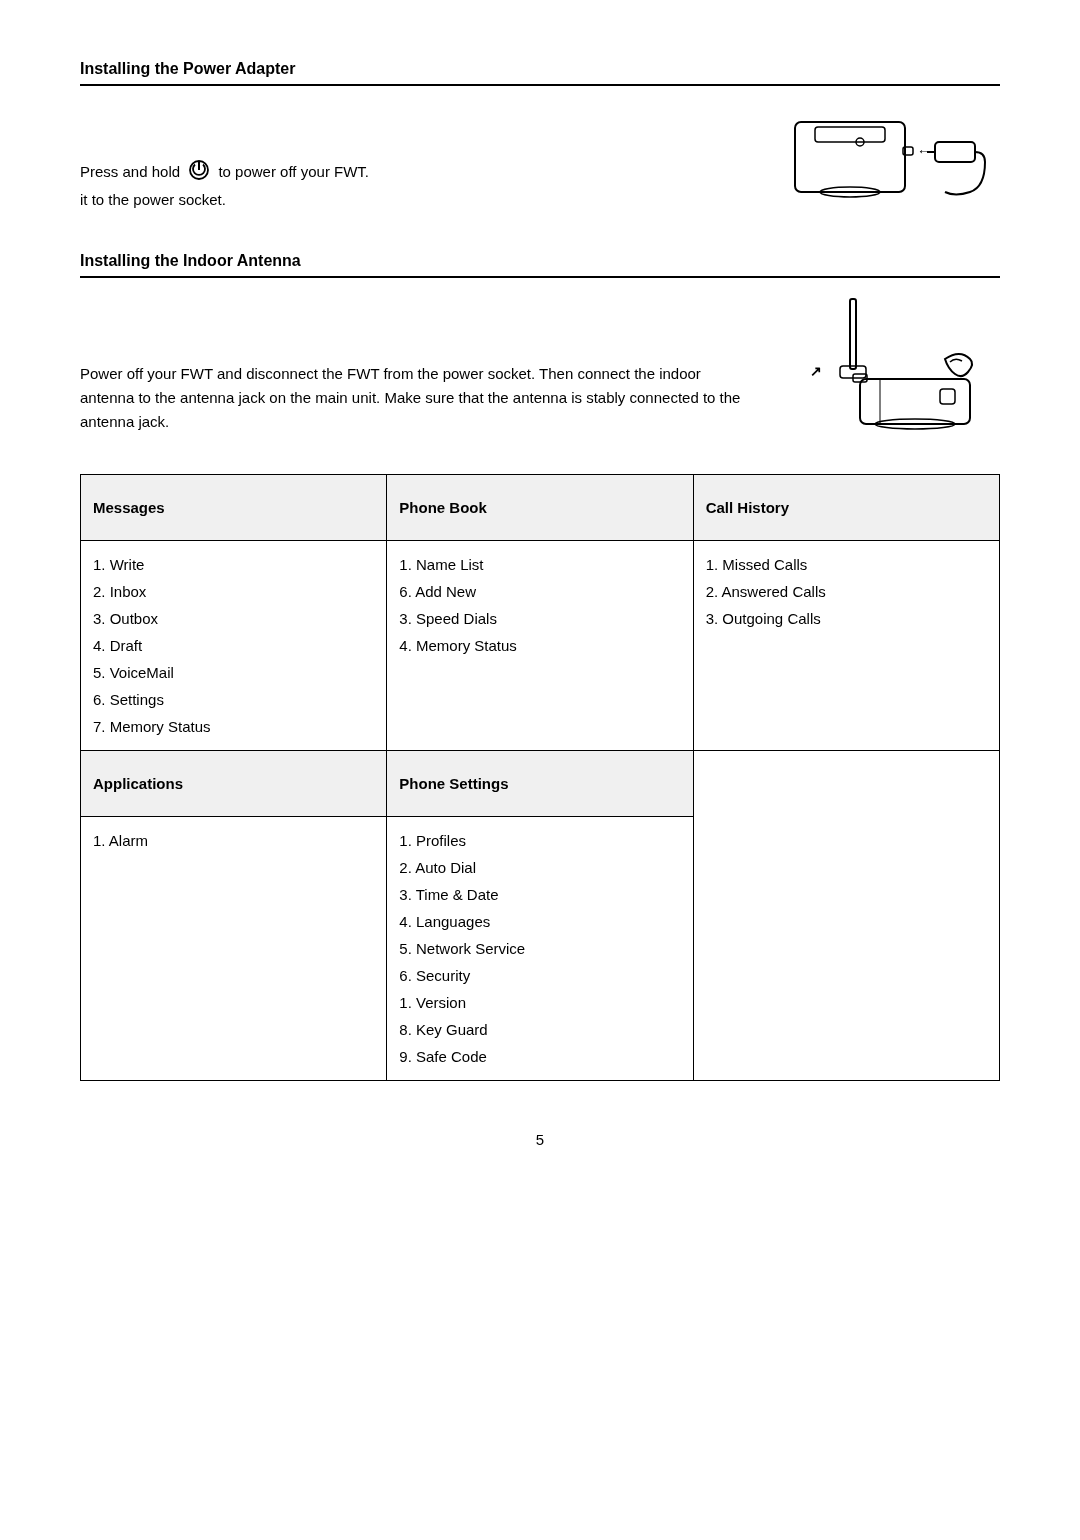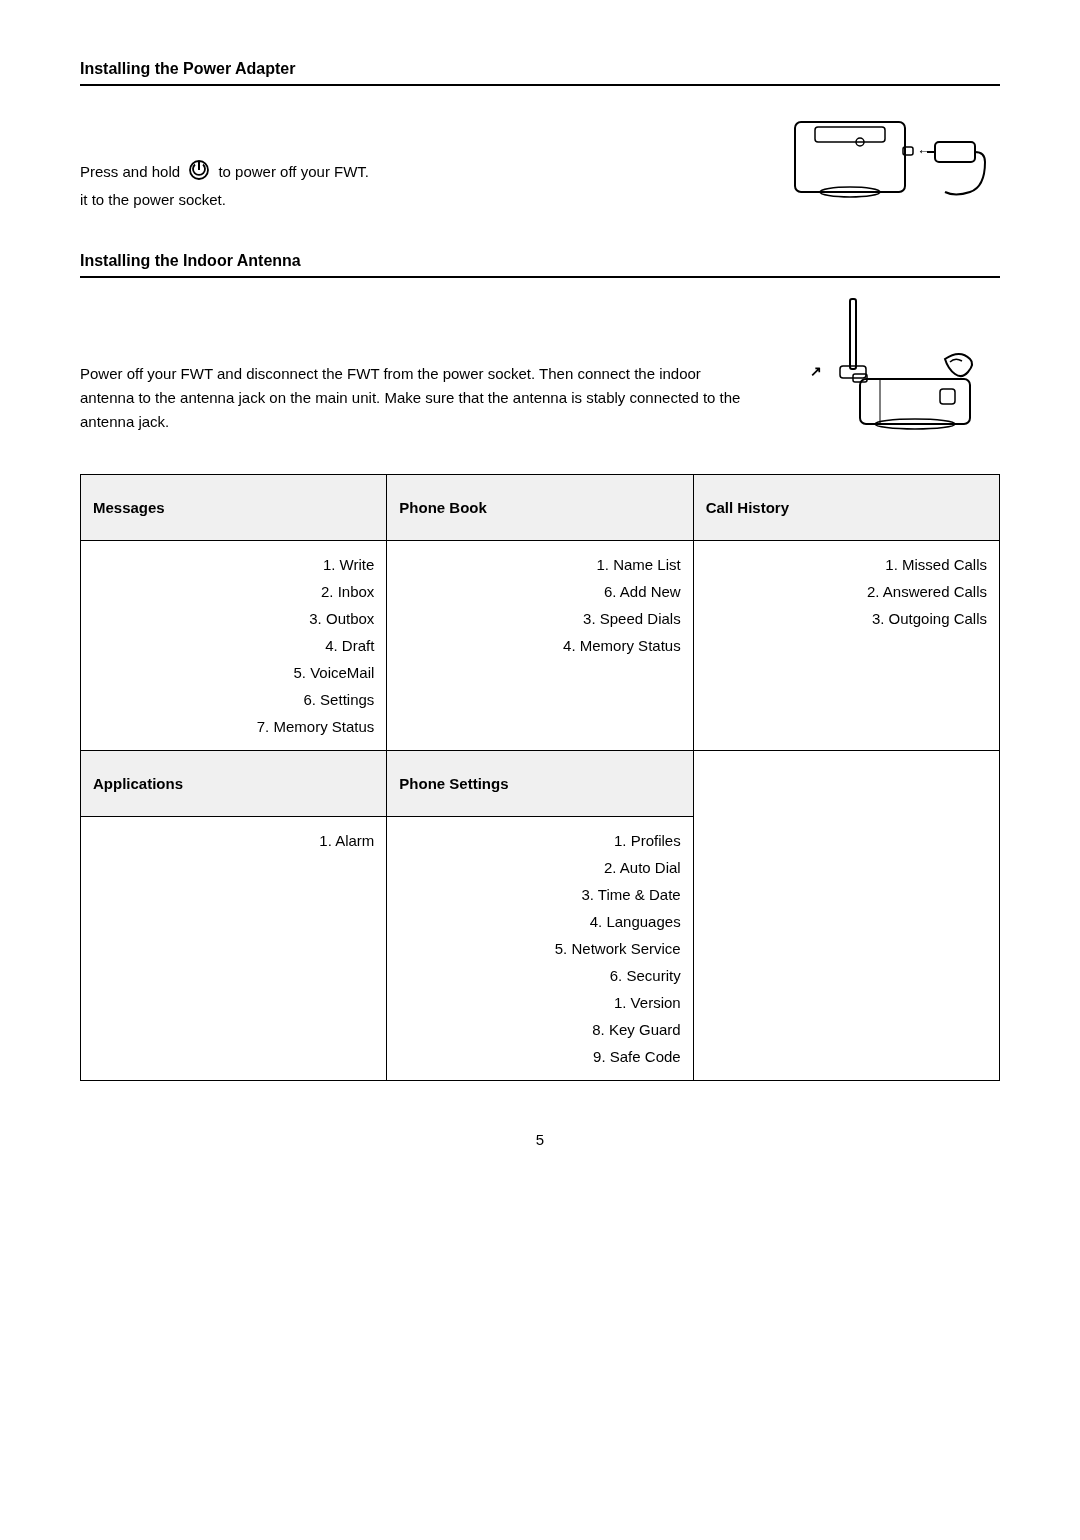--- a/index.html
+++ b/index.html
@@ -73,21 +73,20 @@
     .menu-table .col-header {
       font-weight: bold;
       background: #f0f0f0;
       padding: 24px 12px;
       border-bottom: 1px solid #000;
     }
 
     .menu-table .col-body {
       padding: 10px 12px;
       line-height: 1.8;
-      text-align: right;
     }
 
     .col-body p {
       line-height: 1.8;
     }
 
     .page-number {
       text-align: center;
       margin-top: 50px;
       font-size: 15px;

